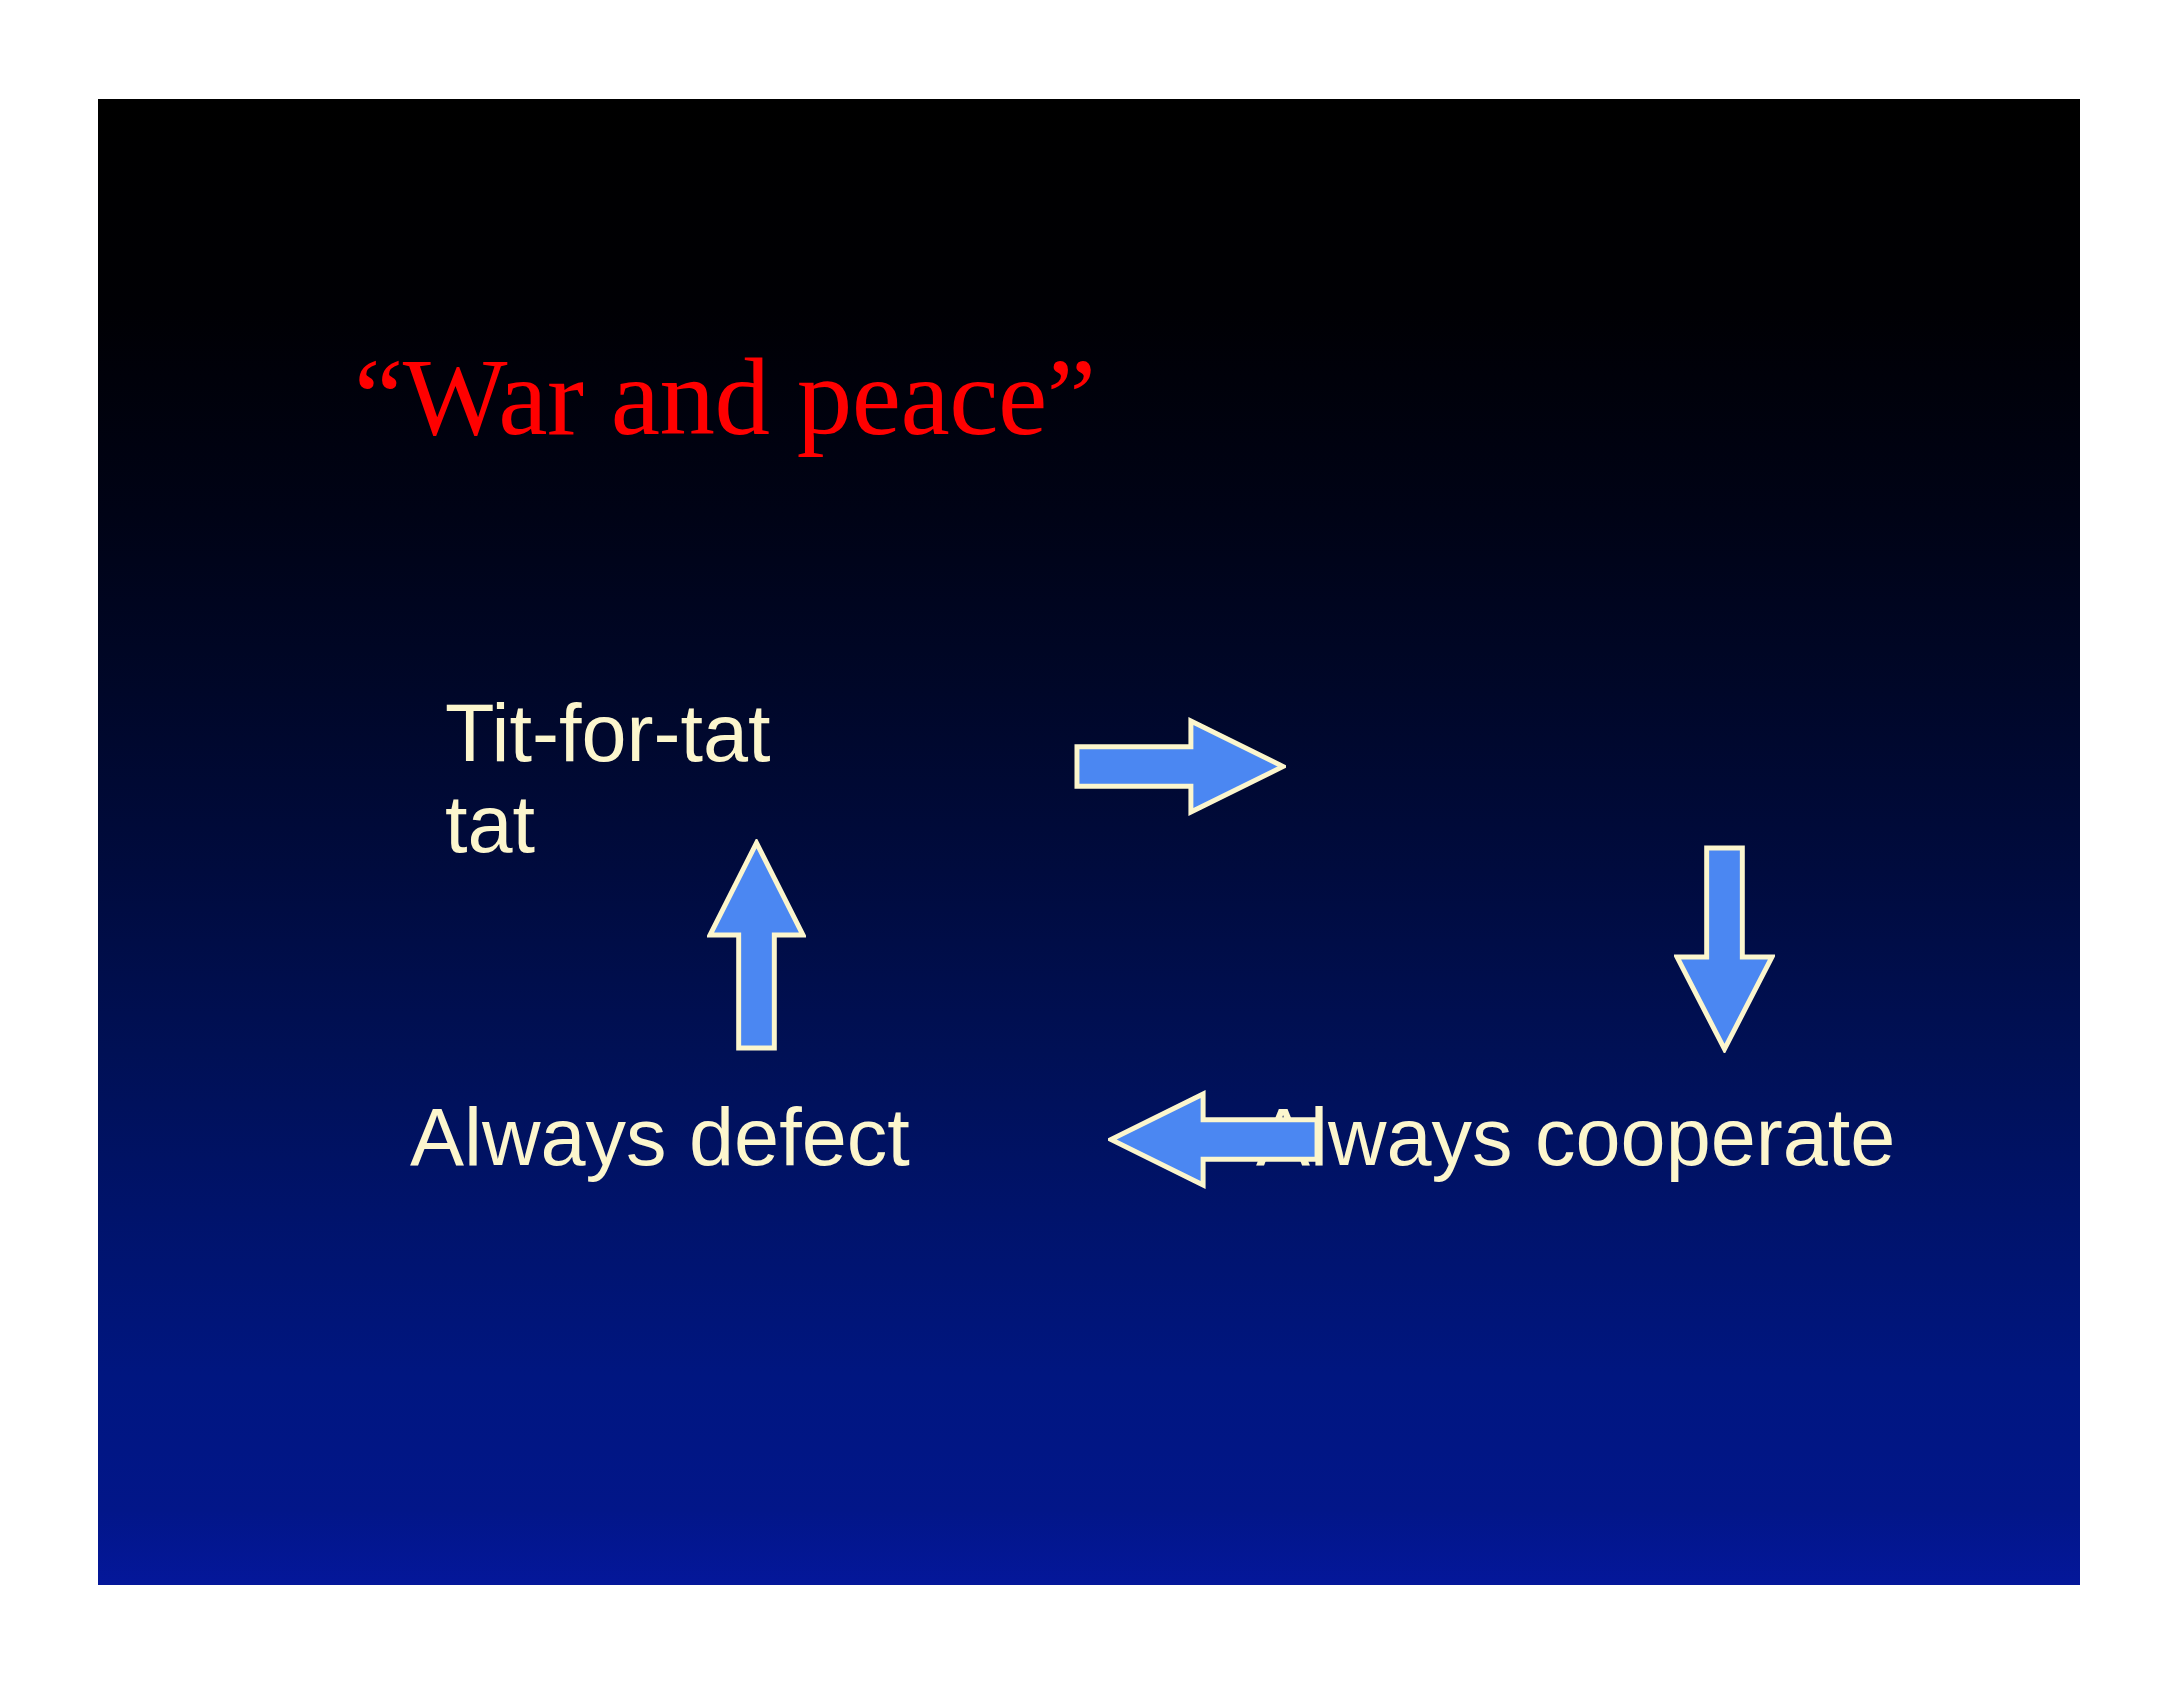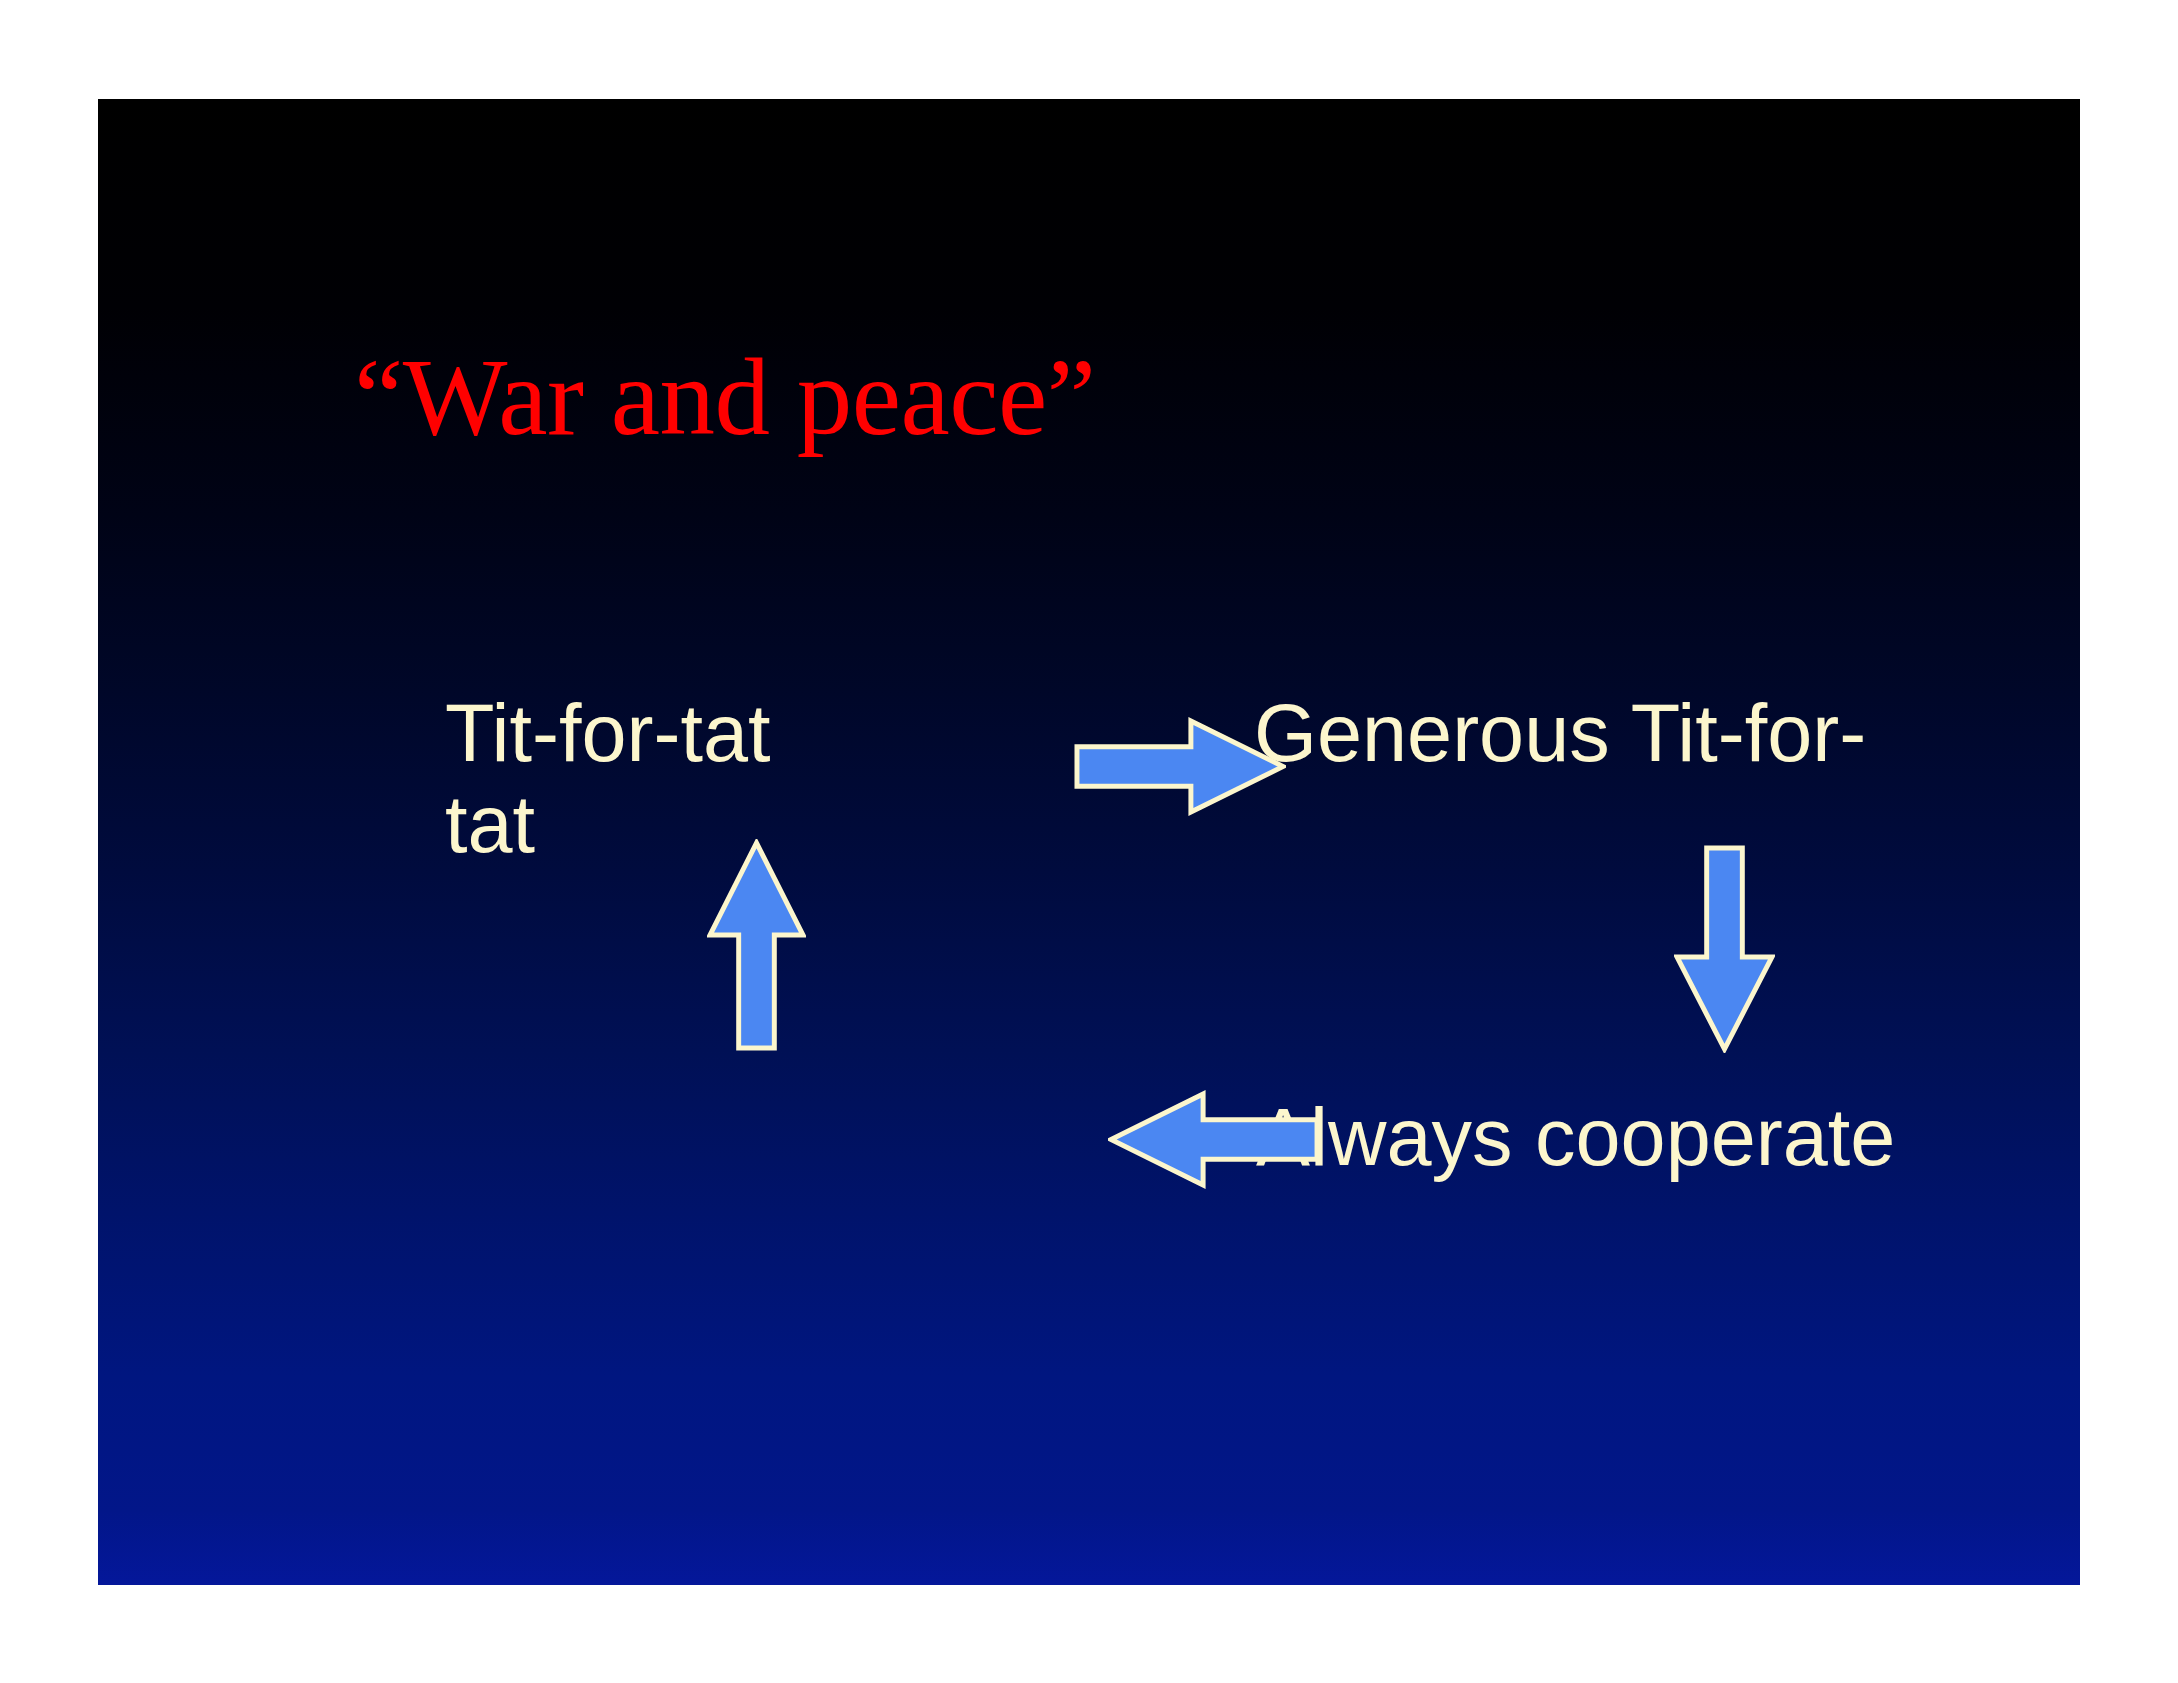--- a/index.html
+++ b/index.html
@@ -132,22 +132,22 @@
 
     <h1 class="slide-title">“War and peace”</h1>
 
     <div class="diagram">
 
       <p class="node-label node-tft">
         <span class="wrap-head">Tit-for-tat</span><br>
         <span>tat</span>
       </p>
 
-      <p class="node-label node-gtft">Generous Tit-for-</p>
 
+      <p class="node-label node-ad">Always defect</p>
 
       <p class="node-label node-ac">Always cooperate</p>
 
       <svg class="arrow arrow-right" viewBox="0 0 214 100" preserveAspectRatio="none">
         <polygon points="3,30 118,30 118,4 211,50 118,96 118,70 3,70"></polygon>
       </svg>
 
       <svg class="arrow arrow-down" viewBox="0 0 102 210" preserveAspectRatio="none">
         <polygon points="33,3 69,3 69,113 99,113 51,206 3,113 33,113"></polygon>
       </svg>

